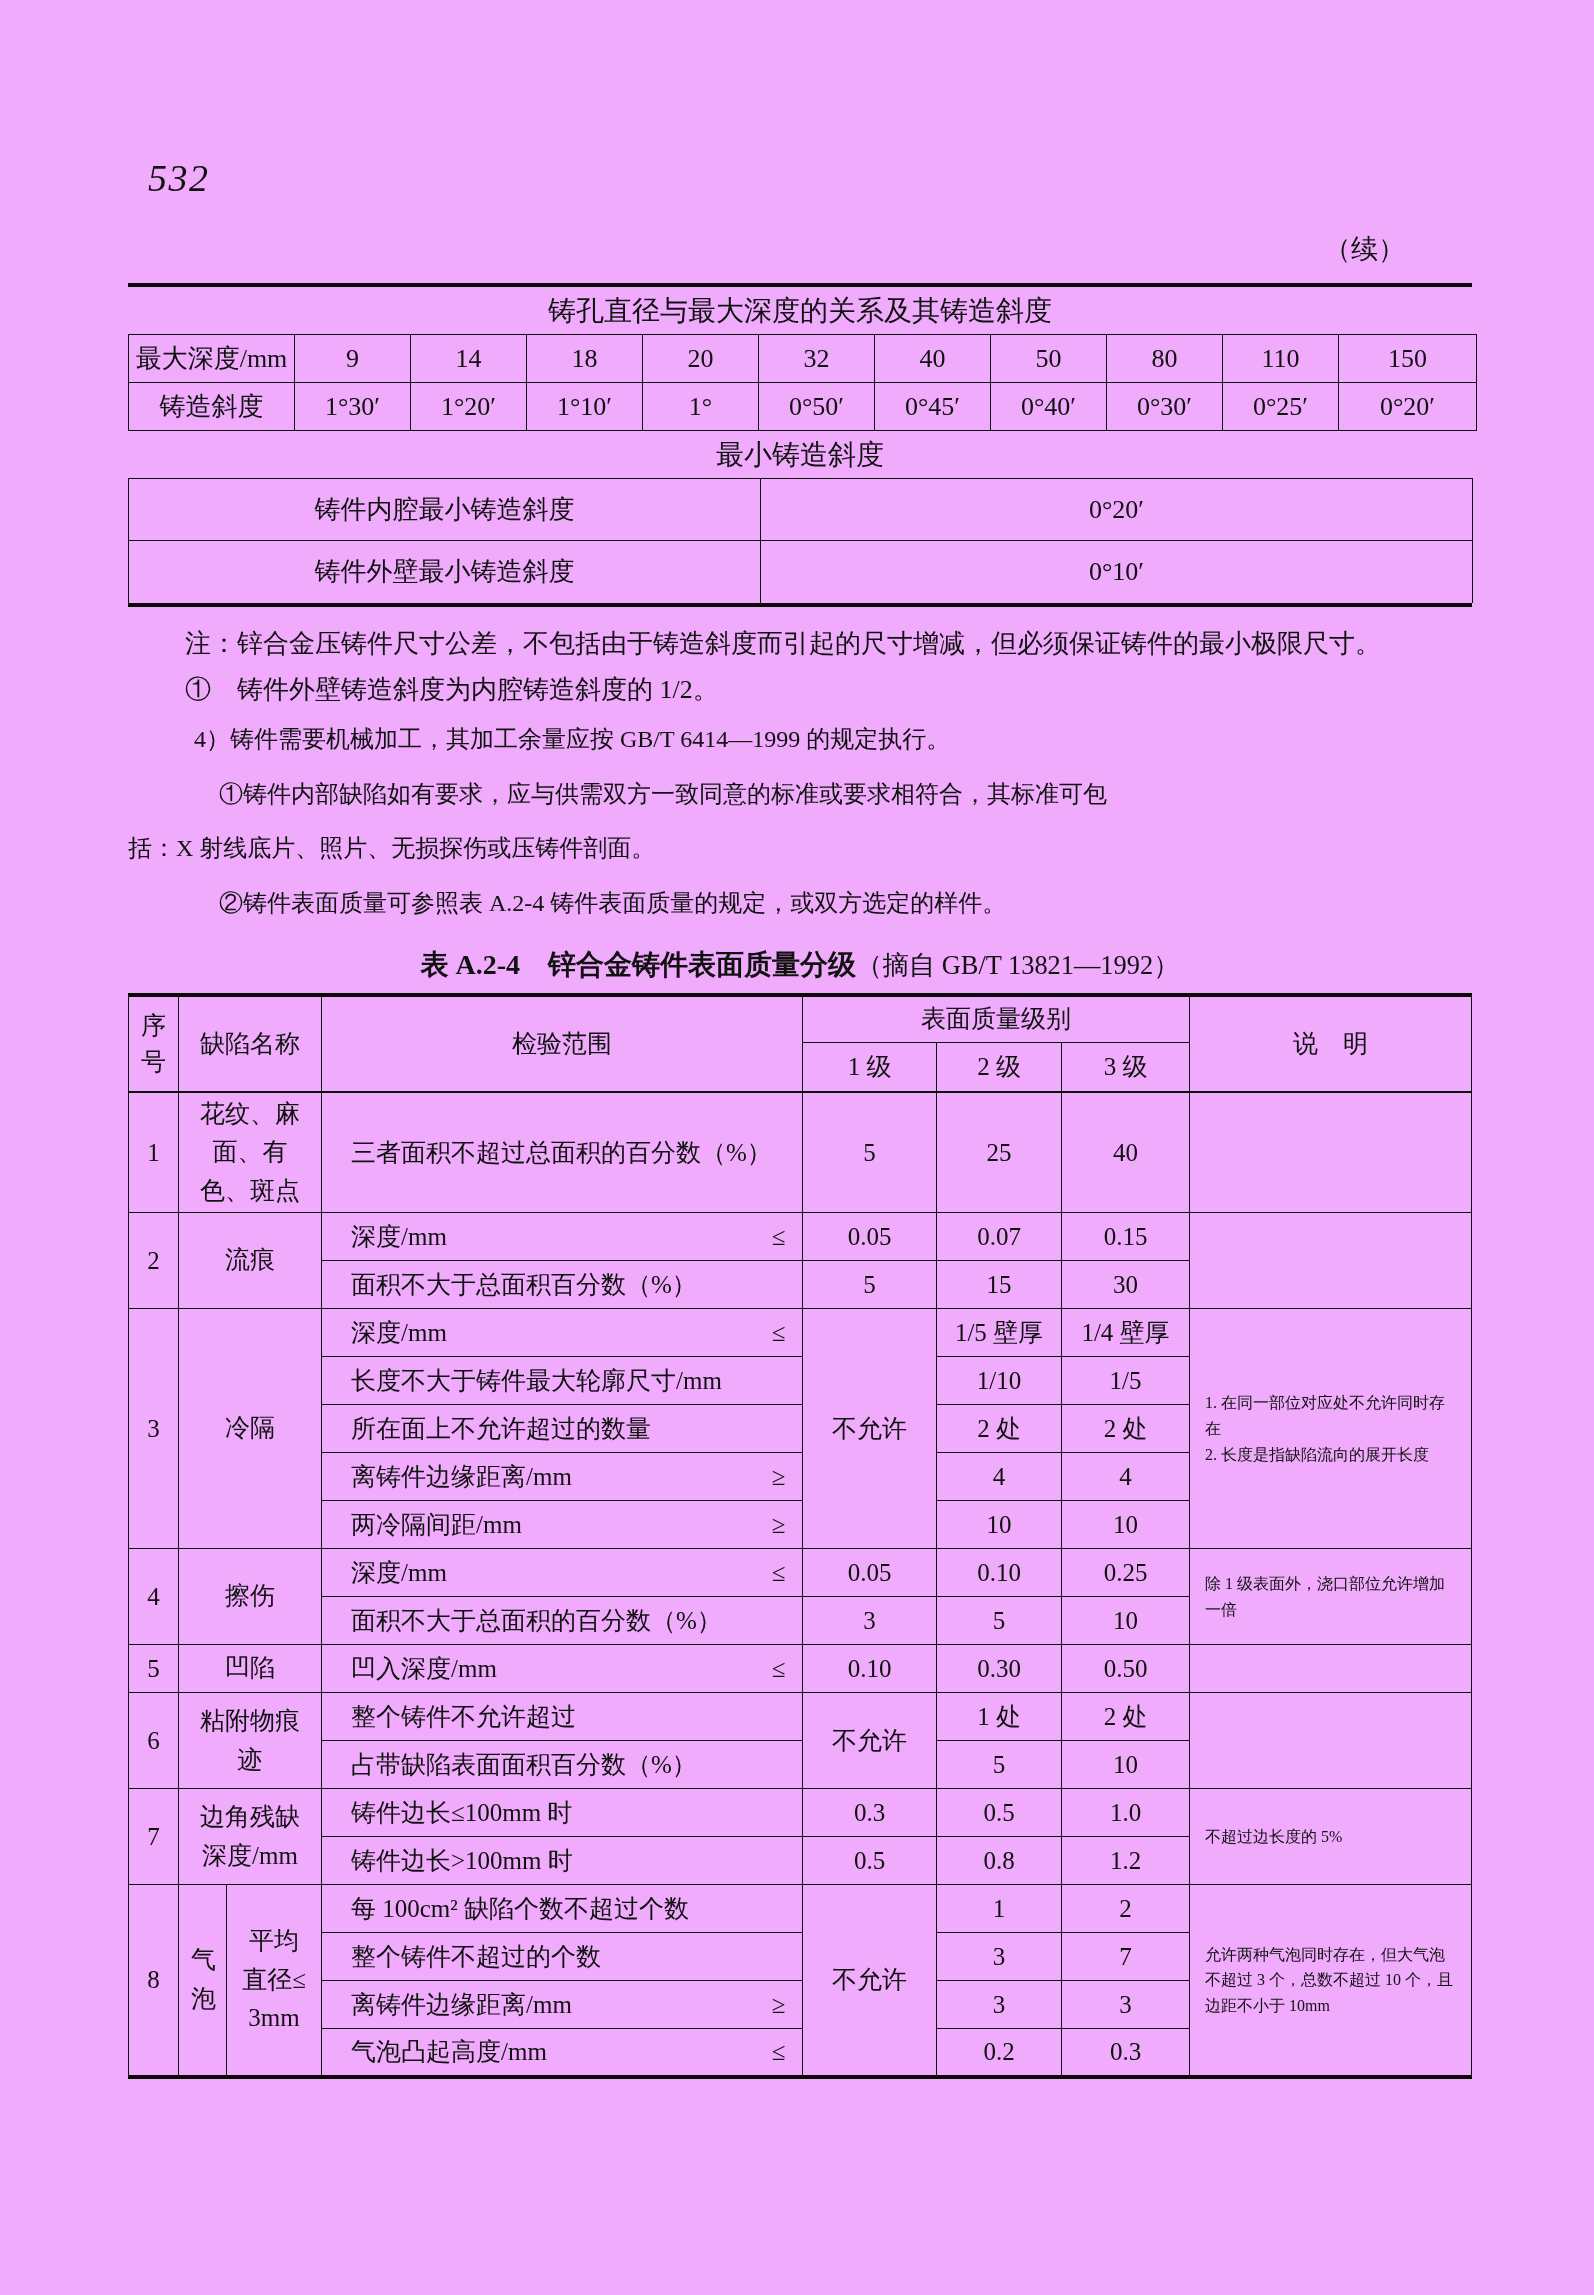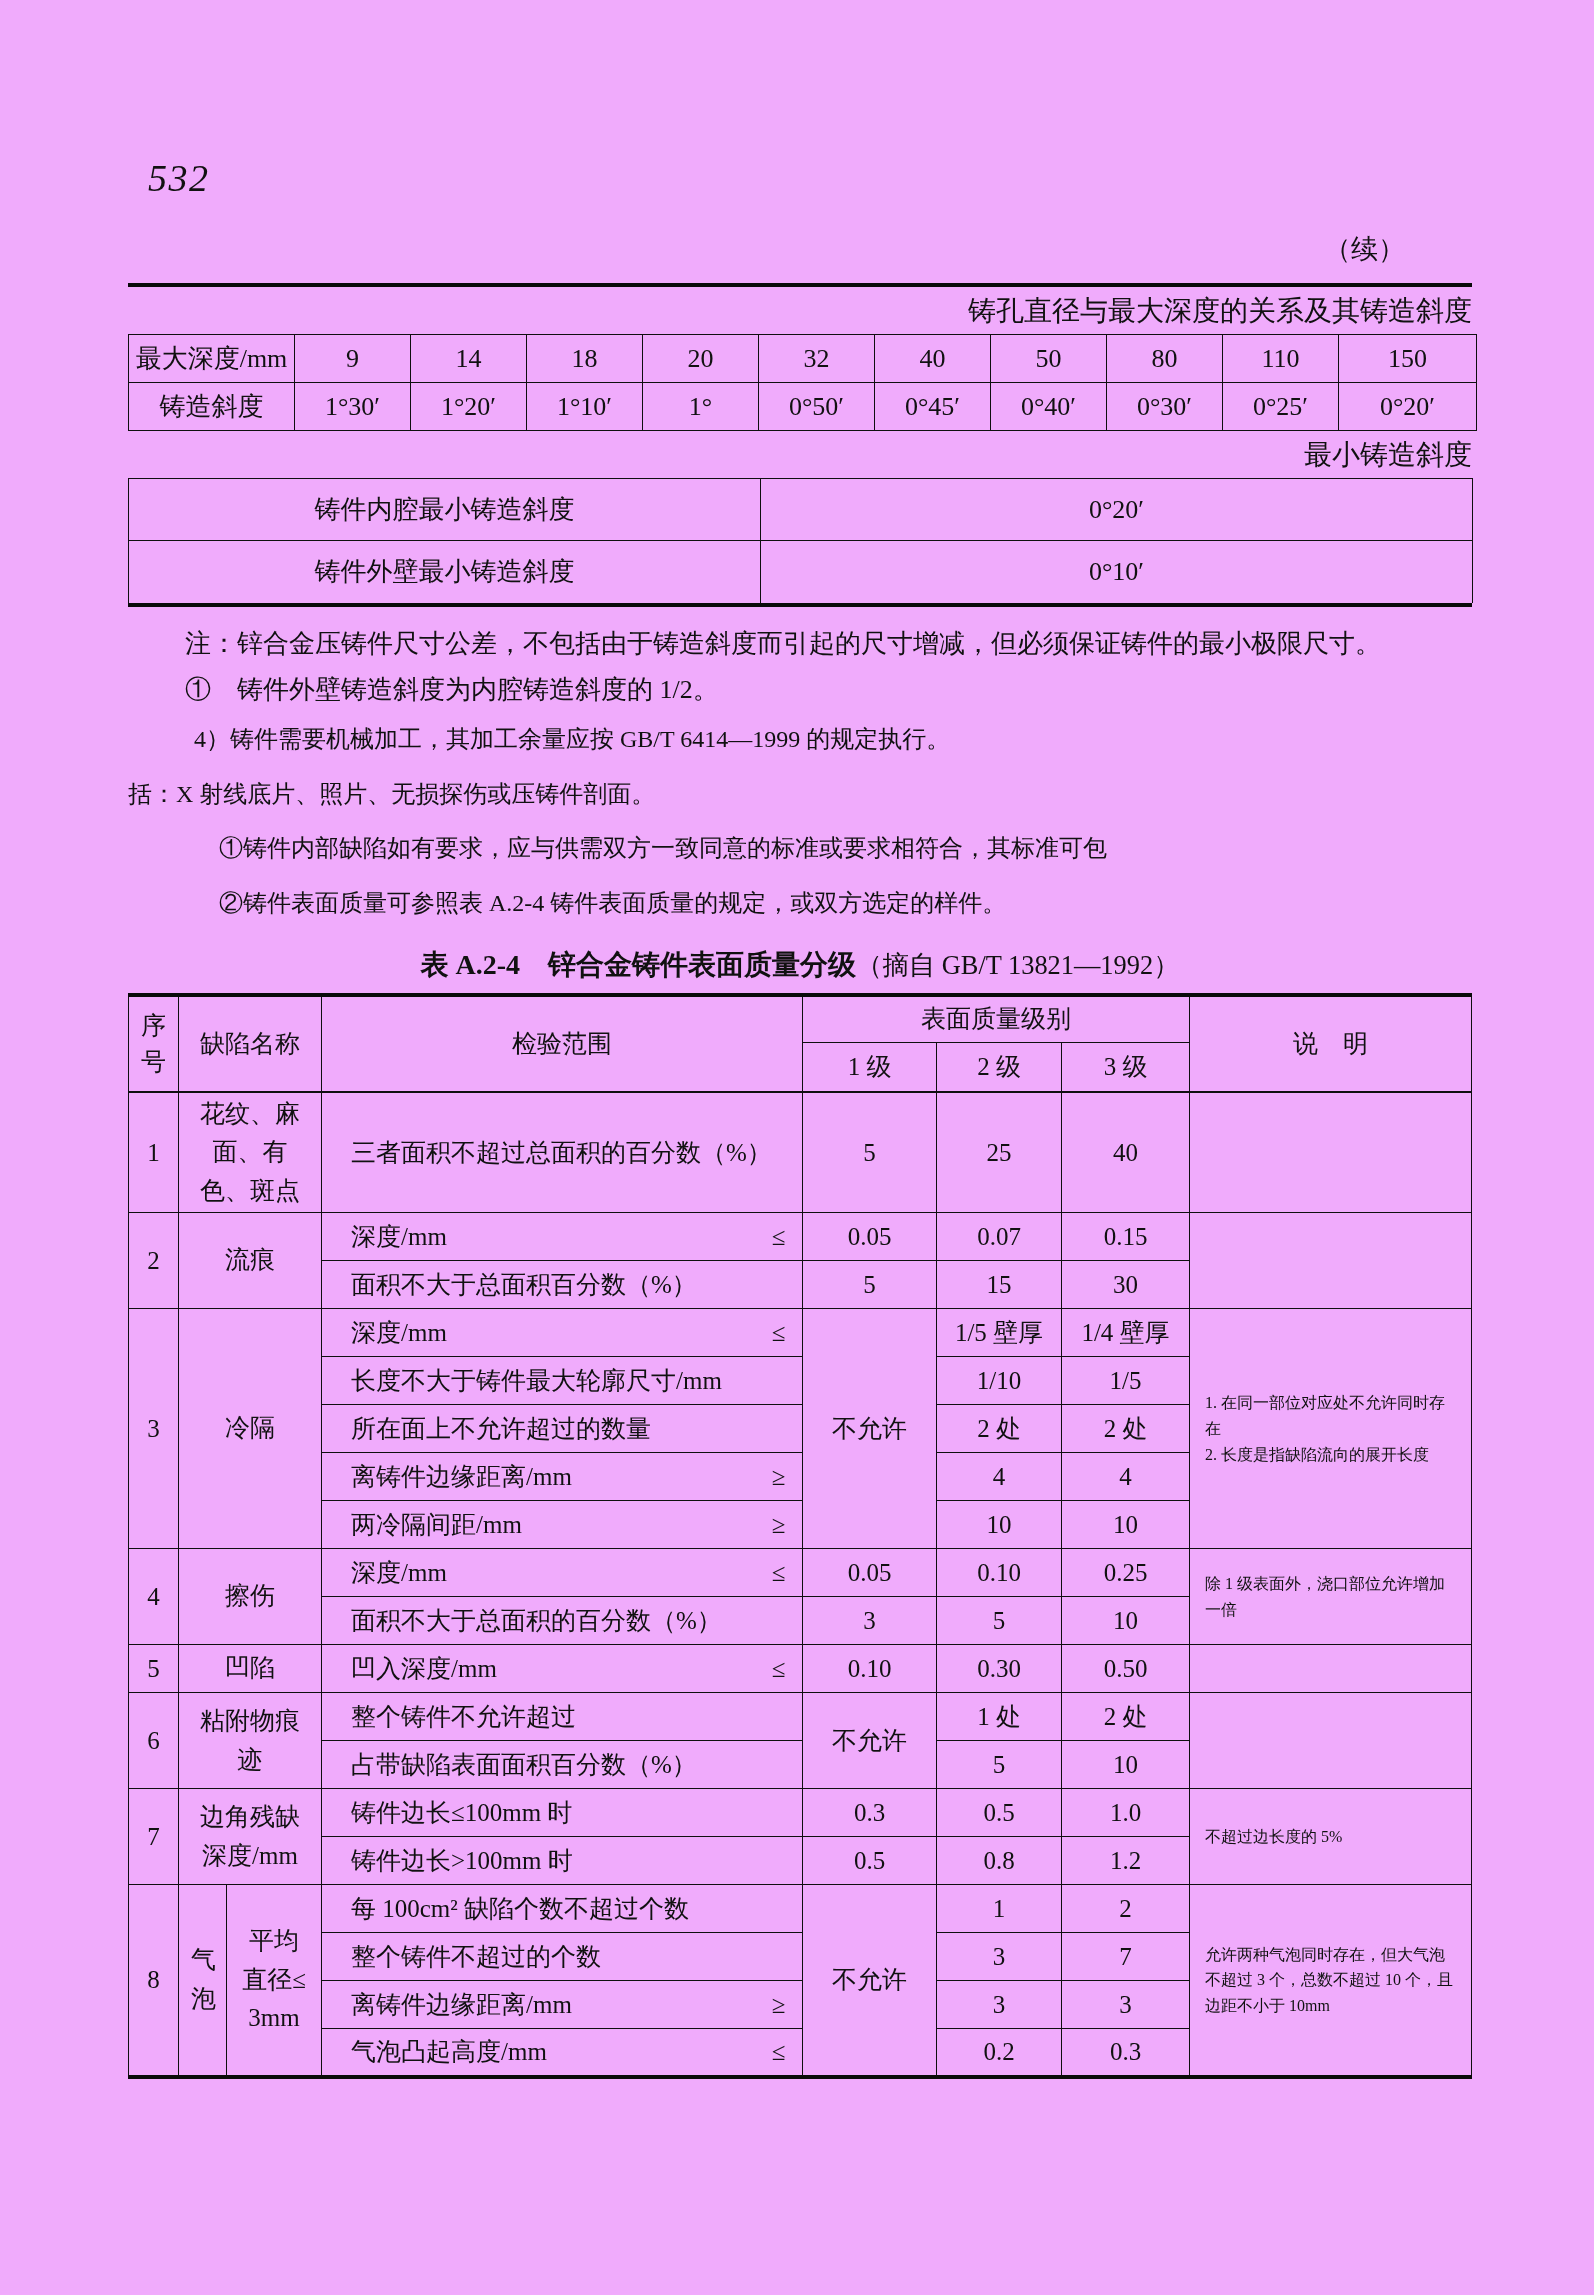--- a/index.html
+++ b/index.html
@@ -19,21 +19,21 @@
     position:absolute;top:231px;right:190px;
     font-size:27px;
   }
   .content{
     position:absolute;left:128px;top:283px;width:1344px;
   }
   
   .rule-thick{height:0;border-top:4.5px solid #0a0a0a;}
   
   .t1-band{
-    height:47px;line-height:47px;text-align:right;
+    height:47px;line-height:47px;text-align:center;
     font-size:28px;
   }
   table{border-collapse:collapse;table-layout:fixed;width:1344px;}
   .t1a td,.t1b td{
     border:1.5px solid #0f0f0f;
     text-align:center;vertical-align:middle;
     font-size:26px;padding:0;
   }
   .t1a tr{height:48px;}
   .t1b tr{height:62px;}
@@ -155,22 +155,22 @@
         <td>0°10′</td>
       </tr>
     </tbody>
       </table>
     <div class="rule-thick"></div>
 
     <div class="note-line">注：锌合金压铸件尺寸公差，不包括由于铸造斜度而引起的尺寸增减，但必须保证铸件的最小极限尺寸。</div>
     <div class="footnote-line">①　铸件外壁铸造斜度为内腔铸造斜度的 1/2。</div>
 
     <div class="para ind-a">4）铸件需要机械加工，其加工余量应按 GB/T 6414—1999 的规定执行。</div>
+    <div class="para ind-b">①铸件内部缺陷如有要求，应与供需双方一致同意的标准或要求相符合，其标准可包</div>
     <div class="para ind-0">括：X 射线底片、照片、无损探伤或压铸件剖面。</div>
-    <div class="para ind-b">①铸件内部缺陷如有要求，应与供需双方一致同意的标准或要求相符合，其标准可包</div>
     <div class="para ind-b">②铸件表面质量可参照表 A.2-4 铸件表面质量的规定，或双方选定的样件。</div>
 
     <div class="t2-title">
       <span class="bold">表 A.2-4　锌合金铸件表面质量分级</span><span class="src">（摘自 GB/T 13821—1992）</span>
     </div>
 
     <div class="t2wrap">
     <table class="t2">
       <colgroup>
         <col style="width:50px">

